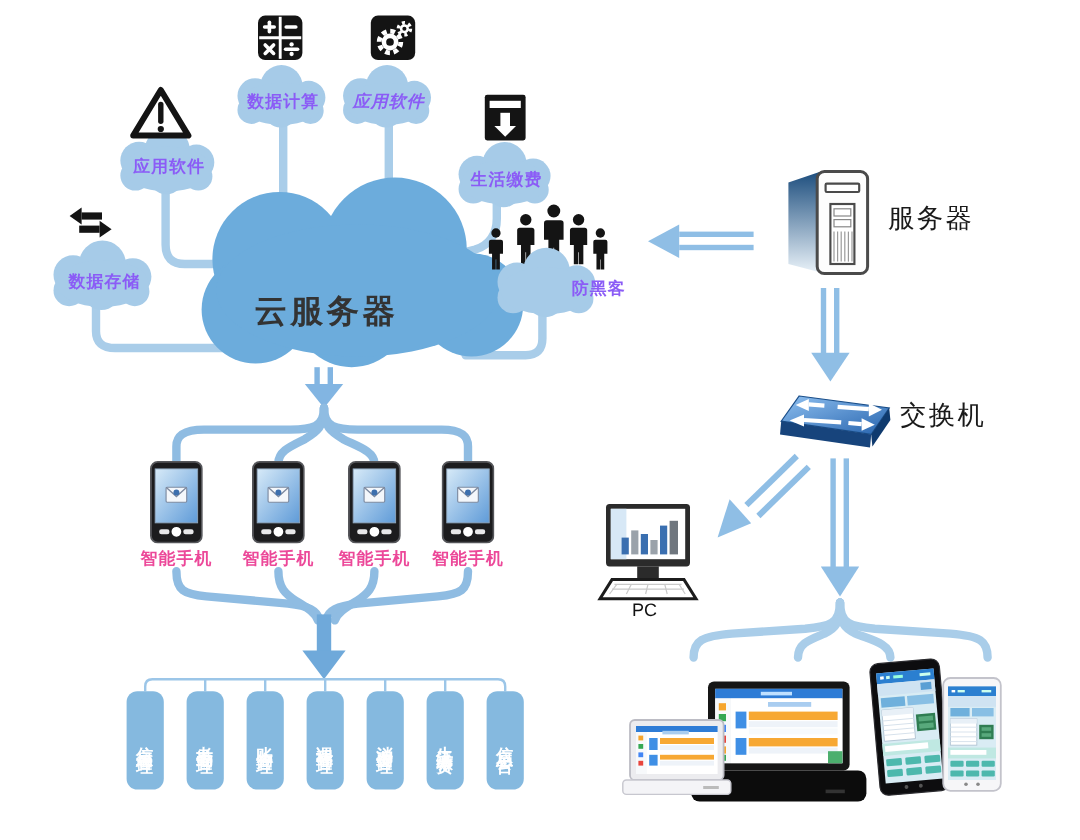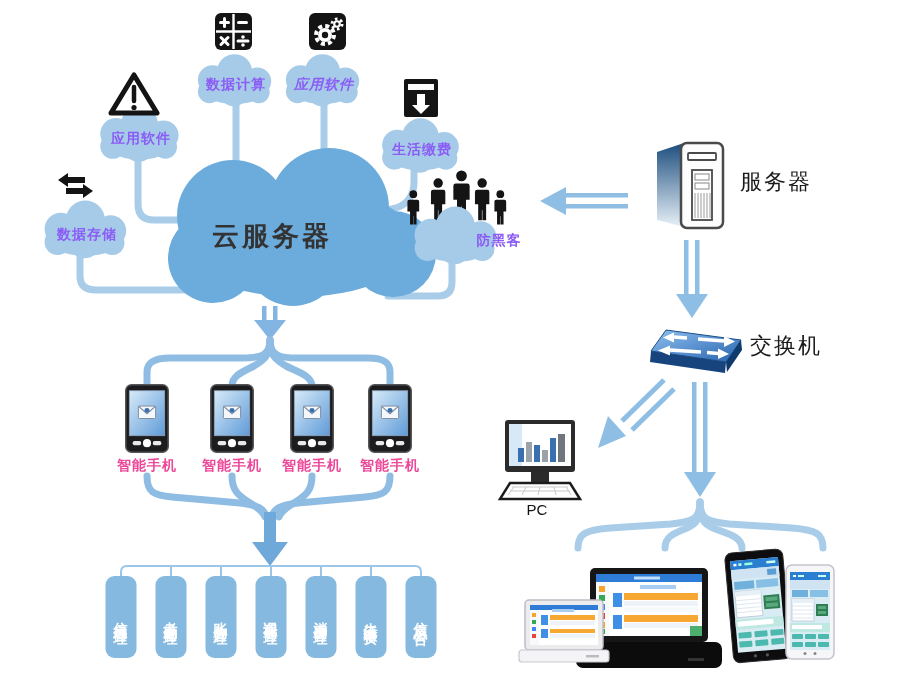--- a/index.html
+++ b/index.html
@@ -1,21 +1,21 @@
 <!DOCTYPE html>
 <html><head>
 <meta charset="utf-8">
 <style>
   html,body{margin:0;padding:0;background:#fff;}
   #stage{position:relative;width:900px;height:700px;background:#fff;overflow:hidden;
          font-family:"Liberation Sans","DejaVu Sans",sans-serif;}
   #stage svg{position:absolute;left:0;top:0;}
   .lbl{position:absolute;transform:translate(-50%,-50%);white-space:nowrap;pointer-events:none;}
   .cloud-lbl{color:#8b5cf6;font-weight:bold;font-size:14px;letter-spacing:1px;}
-  .central-lbl{color:#333;font-weight:bold;font-size:27px;letter-spacing:3px;}
+  .central-lbl{color:#333;font-weight:bold;font-size:27px;letter-spacing:3px;margin-top:23px;}
   .dev-lbl{color:#1a1a1a;font-size:22px;font-weight:400;letter-spacing:2px;}
   .phone-lbl{color:#ec4899;font-weight:bold;font-size:14px;letter-spacing:1px;}
   .pc-lbl{color:#111;font-weight:normal;font-size:15px;}
   .module-lbl{writing-mode:vertical-rl;text-orientation:upright;color:#fff;font-weight:bold;
               font-size:14px;letter-spacing:3px;line-height:1;}
 </style>
 </head>
 <body>
 
 <div id="stage">

